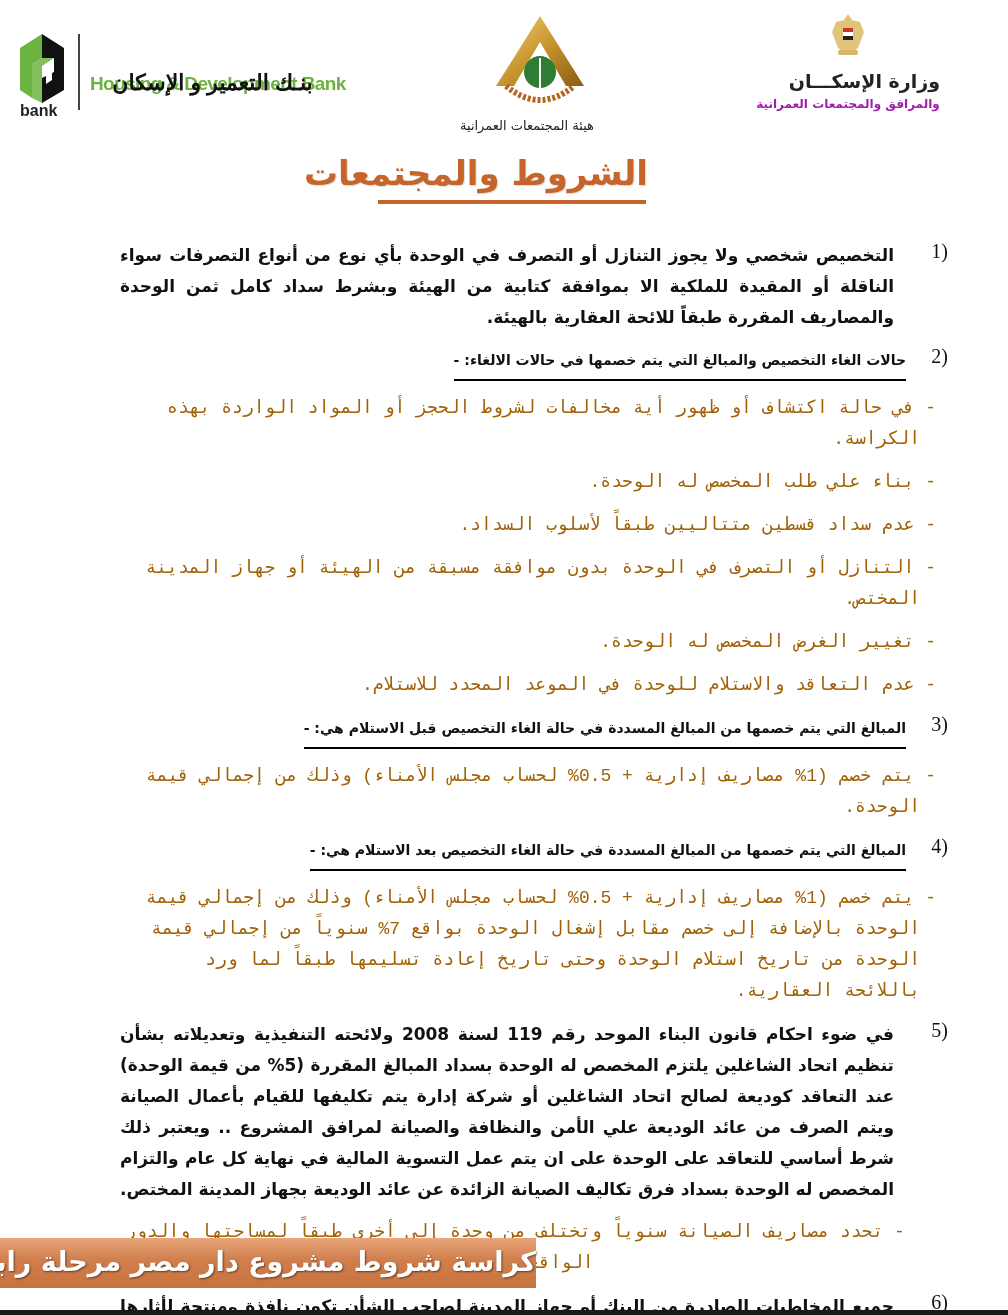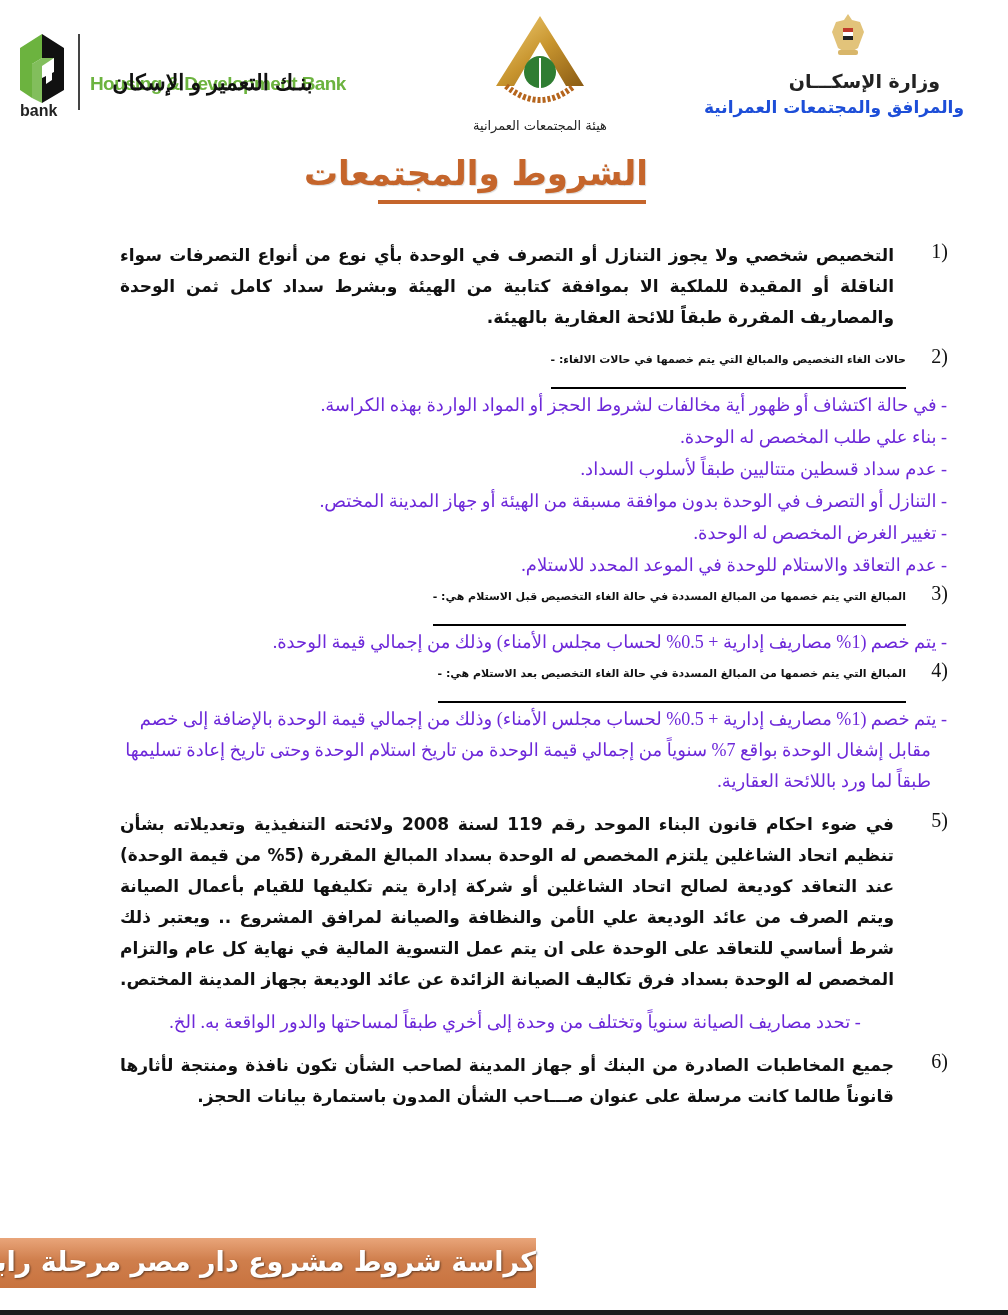--- a/index.html
+++ b/index.html
@@ -5,37 +5,37 @@
   html, body { margin: 0; padding: 0; background: #ffffff; }
   body { width: 1008px; height: 1315px; position: relative; overflow: hidden; font-family: "DejaVu Sans", "Liberation Sans", sans-serif; color: #111; }
 
   
   .hdb-logo { position: absolute; left: 12px; top: 28px; width: 60px; height: 92px; }
   .hdb-divider { position: absolute; left: 78px; top: 34px; width: 2px; height: 76px; background: #444; }
   .hdb-en { position: absolute; left: 90px; top: 45px; font-family: "Liberation Sans", sans-serif; font-weight: bold; font-size: 19px; color: #6cb33f; letter-spacing: -0.6px; white-space: nowrap; margin-top: 28px; }
   .hdb-ar { position: absolute; left: 90px; top: 70px; width: 245px; text-align: center; font-family: Liberation Sans, sans-serif; font-weight: bold; font-size: 22px; color: #111; direction: rtl; white-space: nowrap; }
 
   .nuca-logo { position: absolute; left: 492px; top: 14px; width: 96px; height: 100px; }
-  .nuca-name { position: absolute; left: 460px; top: 118px; width: 160px; text-align: center; direction: rtl; font-size: 13px; color: #222; }
+  .nuca-name { position: absolute; left: 460px; top: 118px; width: 160px; text-align: left; direction: rtl; font-size: 13px; color: #222; }
 
   .emblem { position: absolute; left: 830px; top: 12px; width: 36px; height: 46px; }
   .ministry-1 { position: absolute; left: 760px; top: 70px; width: 180px; text-align: right; direction: rtl; font-weight: bold; font-size: 19px; color: #222; }
-  .ministry-2 { position: absolute; left: 732px; top: 97px; width: 232px; text-align: center; direction: rtl; font-weight: bold; font-size: 17px; color: #1d4ed8; white-space: nowrap; }
+  .ministry-2 { position: absolute; left: 732px; top: 97px; width: 232px; text-align: center; direction: rtl; font-weight: bold; font-size: 12px; color: #a21caf; white-space: nowrap; }
 
   
   .doc-title { position: absolute; left: 376px; top: 153px; width: 272px; text-align: center; direction: rtl; font-weight: bold; font-size: 34px; color: #c5652b; text-shadow: 1px 1px 1px rgba(0,0,0,0.15); white-space: nowrap; }
   .title-underline { position: absolute; left: 378px; top: 200px; width: 268px; height: 4px; background: #c5652b; }
 
   
   .content { position: absolute; left: 108px; top: 228px; width: 840px; direction: rtl; }
   .sec { position: relative; padding-right: 42px; }
   .num { position: absolute; right: 0; top: 0; font-family: "Liberation Serif", serif; font-size: 20px; direction: ltr; }
   .bold-p { font-family: "DejaVu Sans", sans-serif; font-weight: bold; font-size: 17px; line-height: 31px; margin: 12px; text-align: justify; text-align-last: right; letter-spacing: -0.3px; }
-  .head-u { font-family: "DejaVu Sans", sans-serif; font-weight: bold; font-size: 11px; line-height: 30px; margin: 0; display: inline-block; border-bottom: 2px solid #000; padding-bottom: 12px; letter-spacing: -0.3px; }
-  .bullet { font-family: Liberation Serif, serif; font-size: 18px; line-height: 31px; margin: 1px; padding-right: 16px; text-indent: -16px; color: #6d28d9; }
+  .head-u { font-family: "DejaVu Sans", sans-serif; font-weight: bold; font-size: 14px; line-height: 30px; margin: 0; display: inline-block; border-bottom: 2px solid #000; padding-bottom: 4px; letter-spacing: -0.3px; }
+  .bullet { font-family: Liberation Mono, monospace; font-size: 18px; line-height: 31px; margin: 12px; padding-right: 16px; text-indent: -16px; color: #a16207; }
   .bullet-inset { padding-right: 42px; text-align: center; }
 
   
   .banner { position: absolute; left: 0; top: 1238px; width: 536px; height: 50px; background: linear-gradient(#e9a57a, #cf7e4c 45%, #c8733f); box-shadow: 2px 3px 3px rgba(0,0,0,0.35); clip-path: polygon(0 0, 100% 0, 100% 100%, 0 100%); }
   .banner-text { position: absolute; left: 0; top: 1240px; width: 536px; text-align: center; direction: rtl; font-weight: bold; font-size: 27px; color: #ffffff; text-shadow: 1px 1px 2px rgba(0,0,0,0.5); white-space: nowrap; line-height: 44px; }
   .bottom-bar { position: absolute; left: 0; top: 1310px; width: 1008px; height: 5px; background: #1b1b1b; }
 </style>
 </head>
 <body>
 

